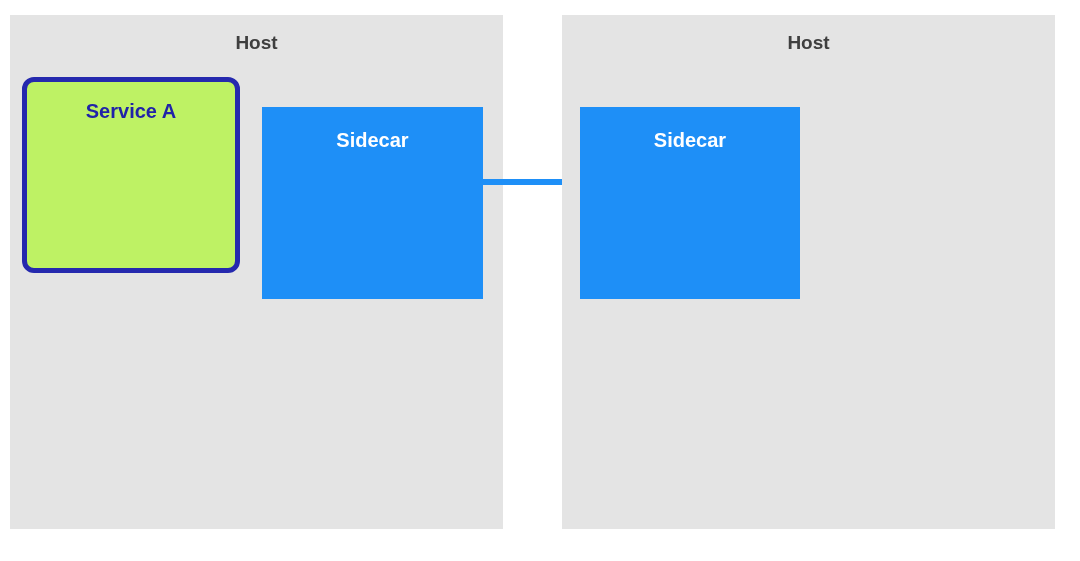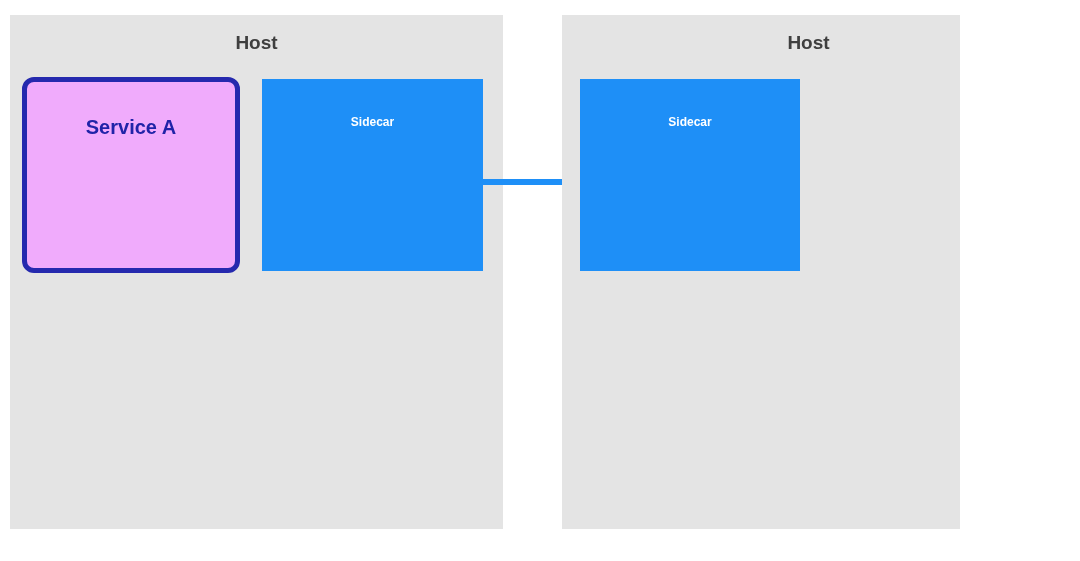--- a/index.html
+++ b/index.html
@@ -2,21 +2,21 @@
 <html style="--host-bg: #e4e4e4; --host-label-text: #3f3f3f; --sidecar-bg: #1e8ff7; --sidecar-label-text: #ffffff; --service-border: #2529ae; --service-label-text: #2023a8; --connector: #1e8ff7;"><head>
 <meta charset="utf-8">
 <style>
   html, body {
     margin: 0;
     padding: 0;
     background: #ffffff;
   }
   .canvas {
     position: relative;
-    width: 960px;
+    width: 1080px;
     height: 561px;
     background: #ffffff;
     font-family: "Liberation Sans", sans-serif;
     overflow: hidden;
   }
   .host {
     position: absolute;
     top: 15px;
     width: 493px;
     height: 514px;
@@ -35,34 +35,35 @@
     color: var(--host-label-text, #3f3f3f);
   }
   .box {
     position: absolute;
     box-sizing: border-box;
     display: flex;
     justify-content: center;
     align-items: flex-start;
   }
   .service {
-    background: #f0abfc;
+    background: #bef264;
     border: 5px solid var(--service-border, #2529ae);
     border-radius: 12px;
-    padding-top: 34px;
+    padding-top: 18px;
     font-size: 20px;
     font-weight: bold;
     color: var(--service-label-text, #2023a8);
   }
   .sidecar {
     background: var(--sidecar-bg, #1e8ff7);
-    padding-top: 36px;
-    font-size: 12px;
+    padding-top: 22px;
+    font-size: 20px;
     font-weight: bold;
     color: var(--sidecar-label-text, #ffffff);
+    margin-top: 28px;
   }
   
   .service-a { left: 12px;  top: 62px; width: 218px; height: 196px; }
   .sidecar-a { left: 252px; top: 64px; width: 221px; height: 192px; }
   
   .sidecar-b { left: 18px;  top: 64px; width: 220px; height: 192px; }
   .service-b { left: 260px; top: 64px; width: 221px; height: 194px; }
   .connector {
     position: absolute;
     left: 483px;

